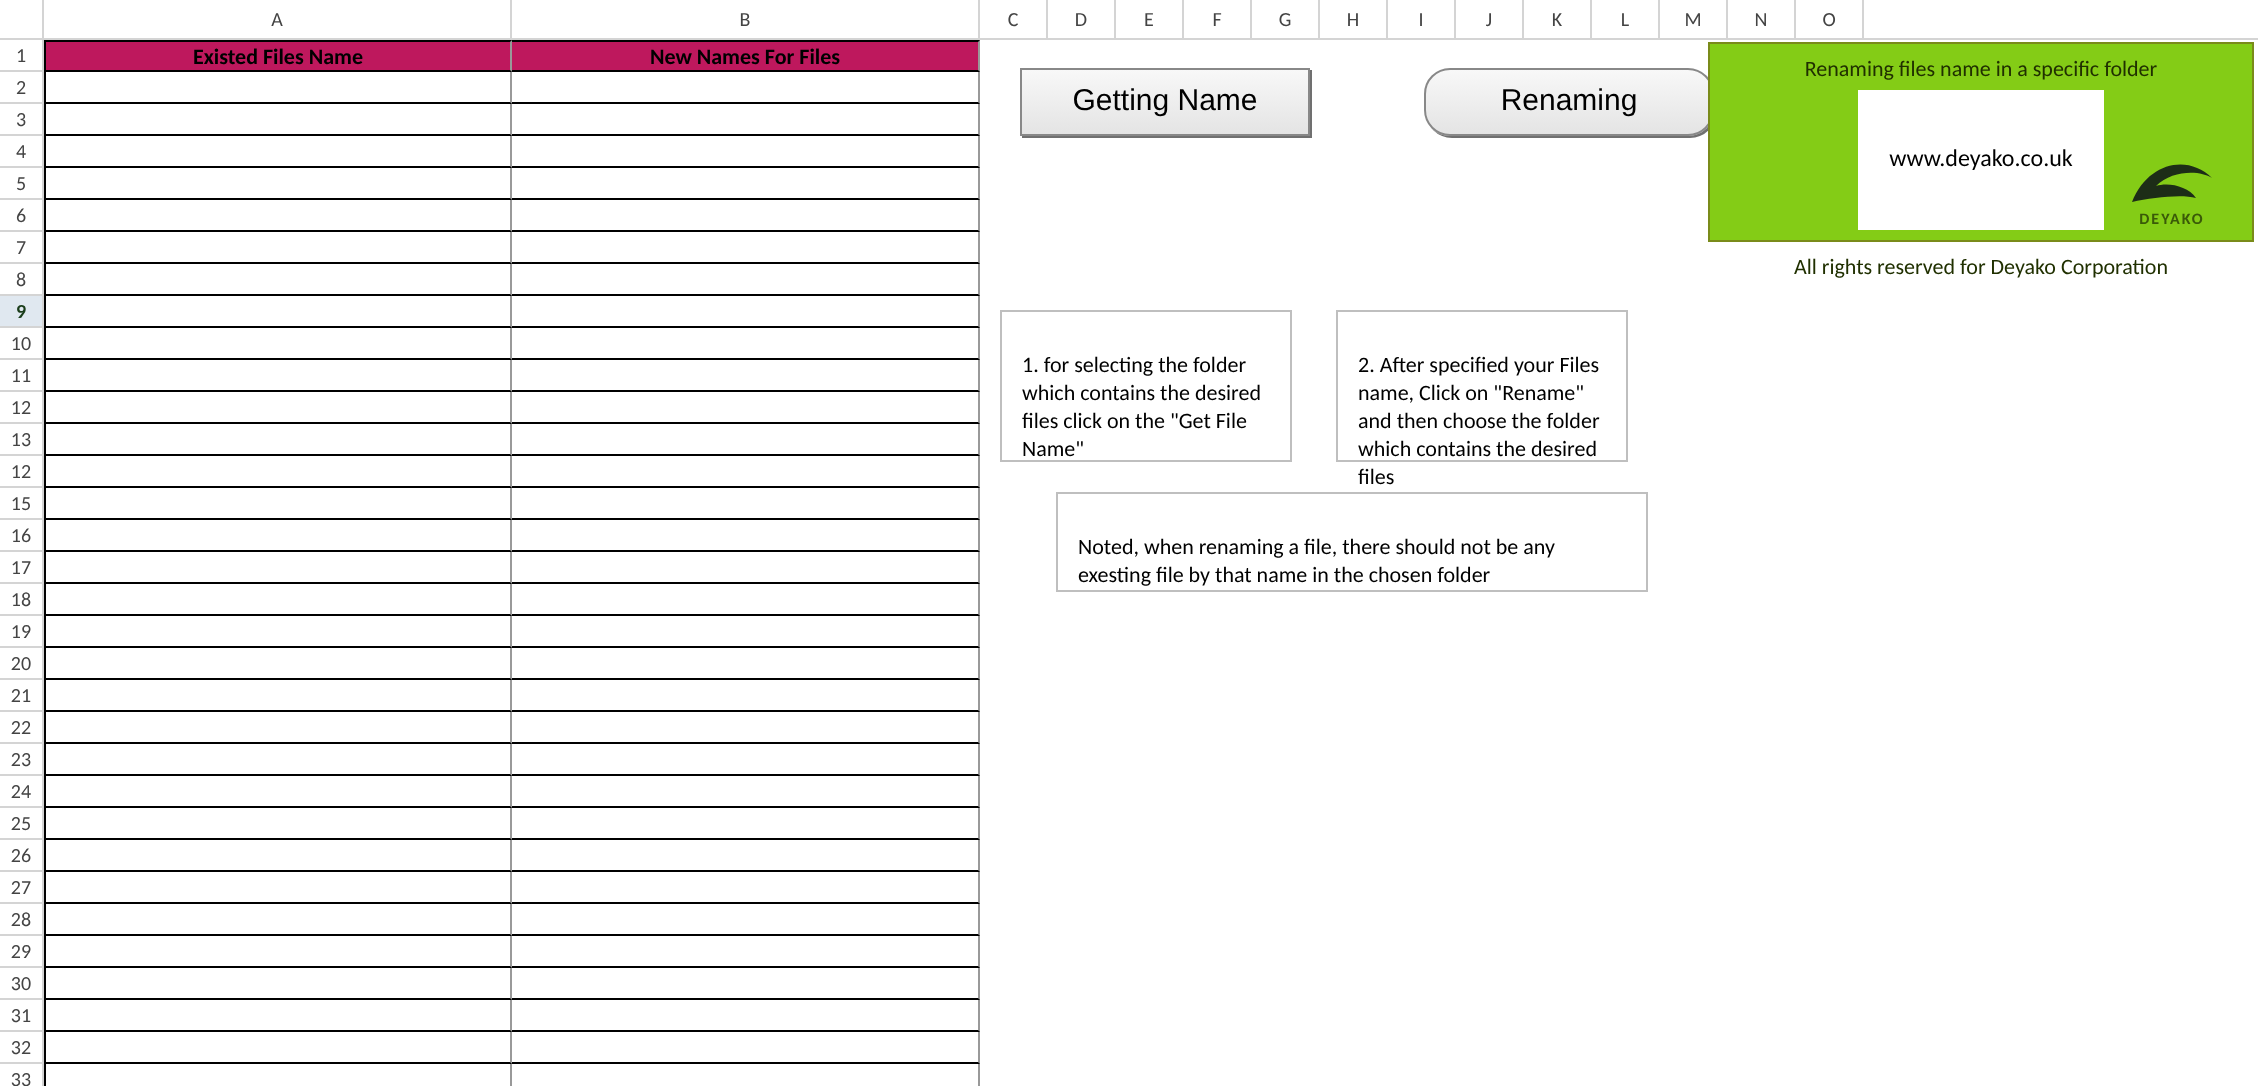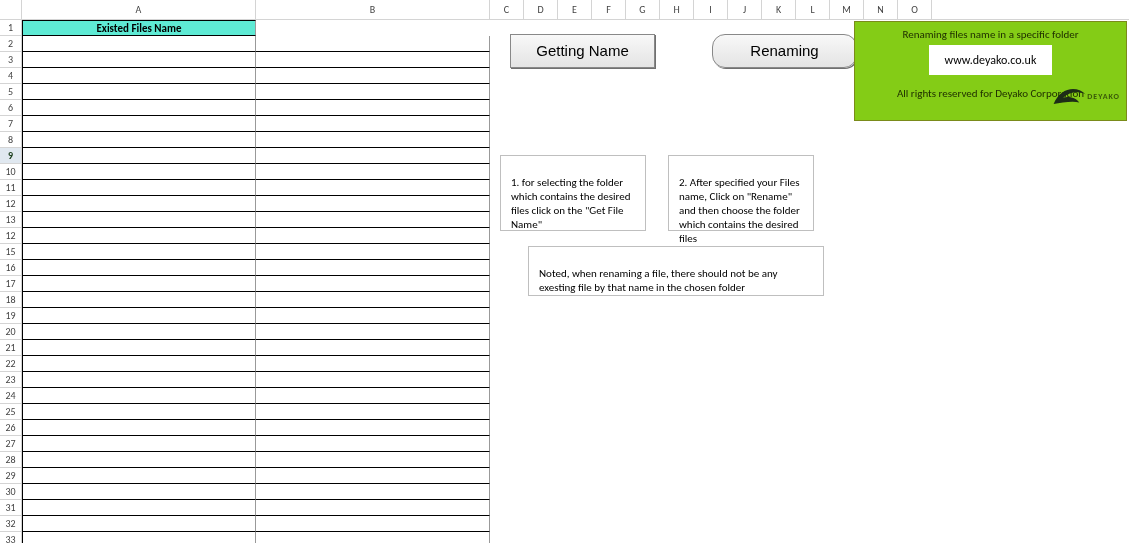--- a/index.html
+++ b/index.html
@@ -58,21 +58,21 @@
     border-right: 1px solid #999;
     border-bottom: 1px solid #000;
     background: #fff;
     line-height: 15px;
     font-size: 11px;
     text-align: center;
     overflow: hidden;
     white-space: nowrap;
   }
   .cell.header {
-    background: #5eead4;
+    background: #be185d;
     font-weight: bold;
     border-top: 1px solid #000;
   }
   .cell.colA { width: 234px; flex: 0 0 234px; border-left: 1px solid #000; }
   .cell.colB { width: 234px; flex: 0 0 234px; }
 
   .rest { flex: 1; position: relative; }
 
   
   .btn {
@@ -97,38 +97,38 @@
   }
   .panel-title {
     font-size: 11px;
     color: #203000;
     margin-bottom: 4px;
     white-space: nowrap;
   }
   .panel-url {
     display: inline-block;
     background: #fff;
-    padding: 8px 16px;
+    padding: 28px 16px;
     font-size: 12px;
     margin-bottom: 6px;
   }
   .panel-rights {
     font-size: 11px;
     color: #203000;
     white-space: nowrap;
     margin-top: 6px;
   }
   .logo {
     position: absolute;
     right: 0;
     top: 26px;
     width: 68px;
     height: 50px;
     display: flex;
-    flex-direction: row;
+    flex-direction: column;
     align-items: center;
     justify-content: center;
   }
   .logo svg { display:block; }
   .logo-text { font-size: 8px; color:#3a5a08; letter-spacing:1px; font-weight:bold; }
 
   .notebox {
     position: absolute;
     border: 1px solid #bfbfbf;
     background: #fff;
@@ -164,20 +164,21 @@
       <div class="colhdr narrow">M</div>
       <div class="colhdr narrow">N</div>
       <div class="colhdr narrow">O</div>
     </div>
 </div>
 
 <div id="rows">
     <div class="body-row">
       <div class="rowhdr">1</div>
       <div class="cell colA header">Existed Files Name</div>
+      <div class="cell colB header">New Names For Files</div>
       <div class="rest"></div>
     </div>
     <div class="body-row">
       <div class="rowhdr">2</div>
       <div class="cell colA"></div>
       <div class="cell colB"></div>
       <div class="rest"></div>
     </div>
     <div class="body-row">
       <div class="rowhdr">3</div>

